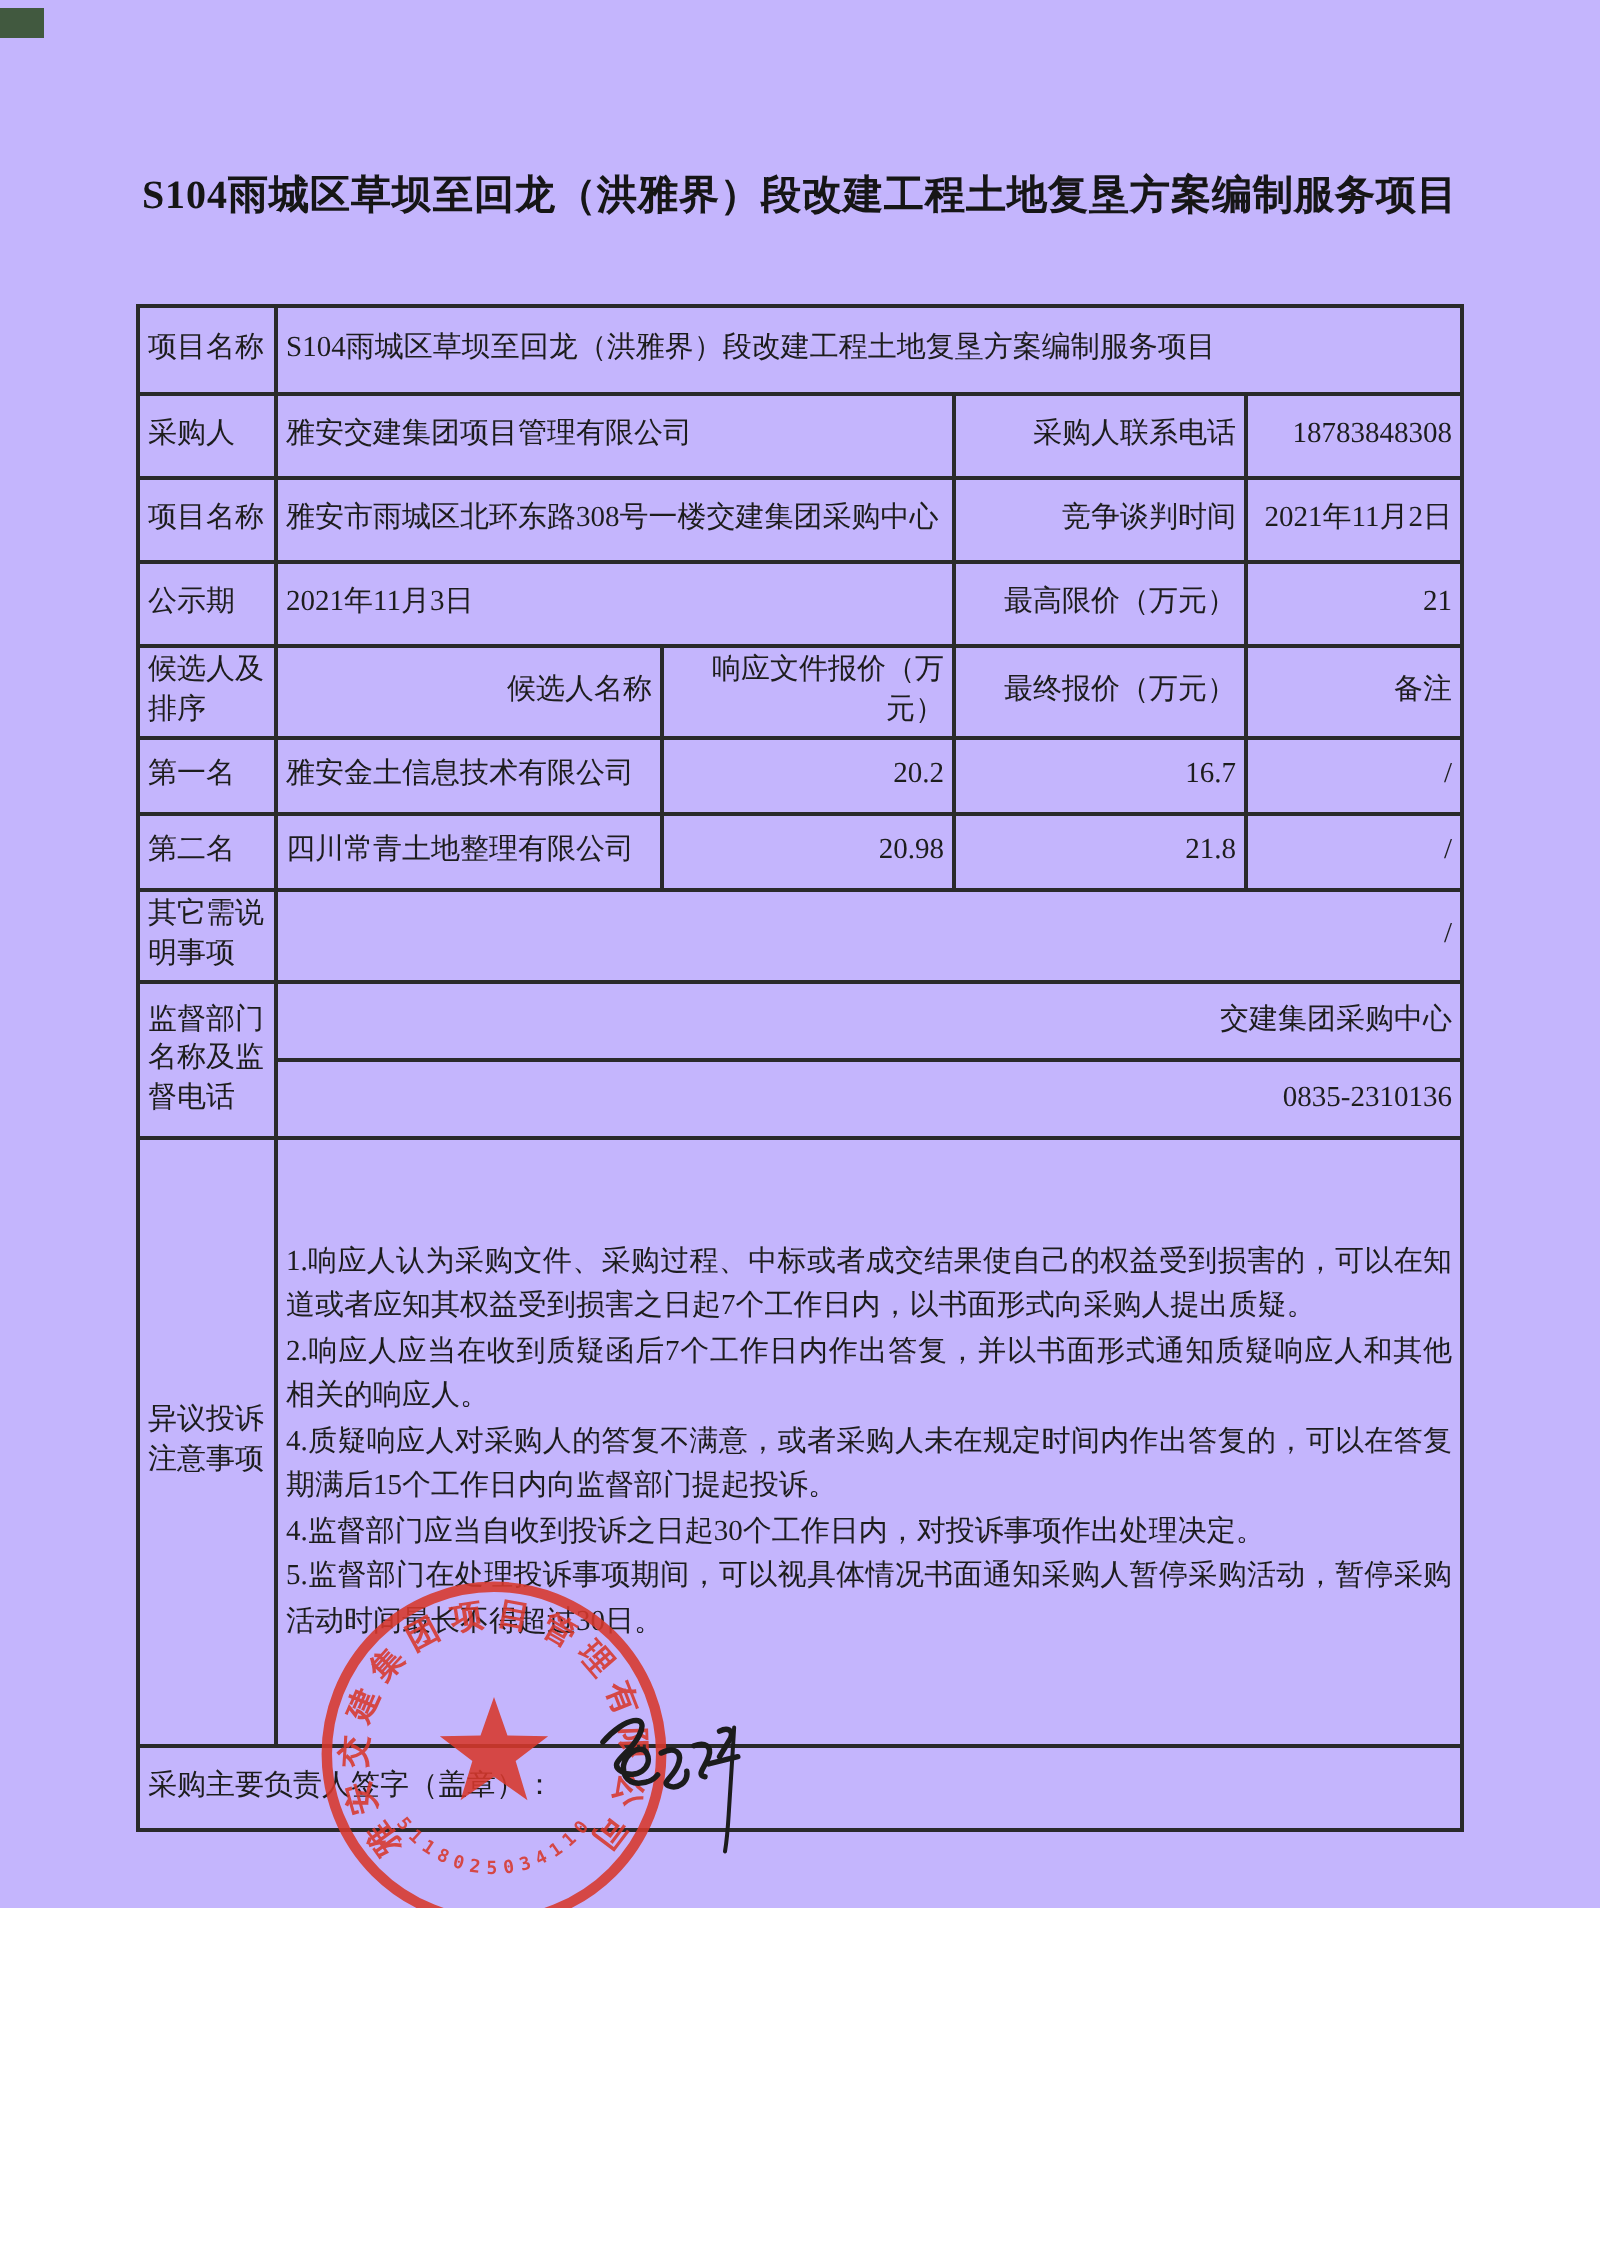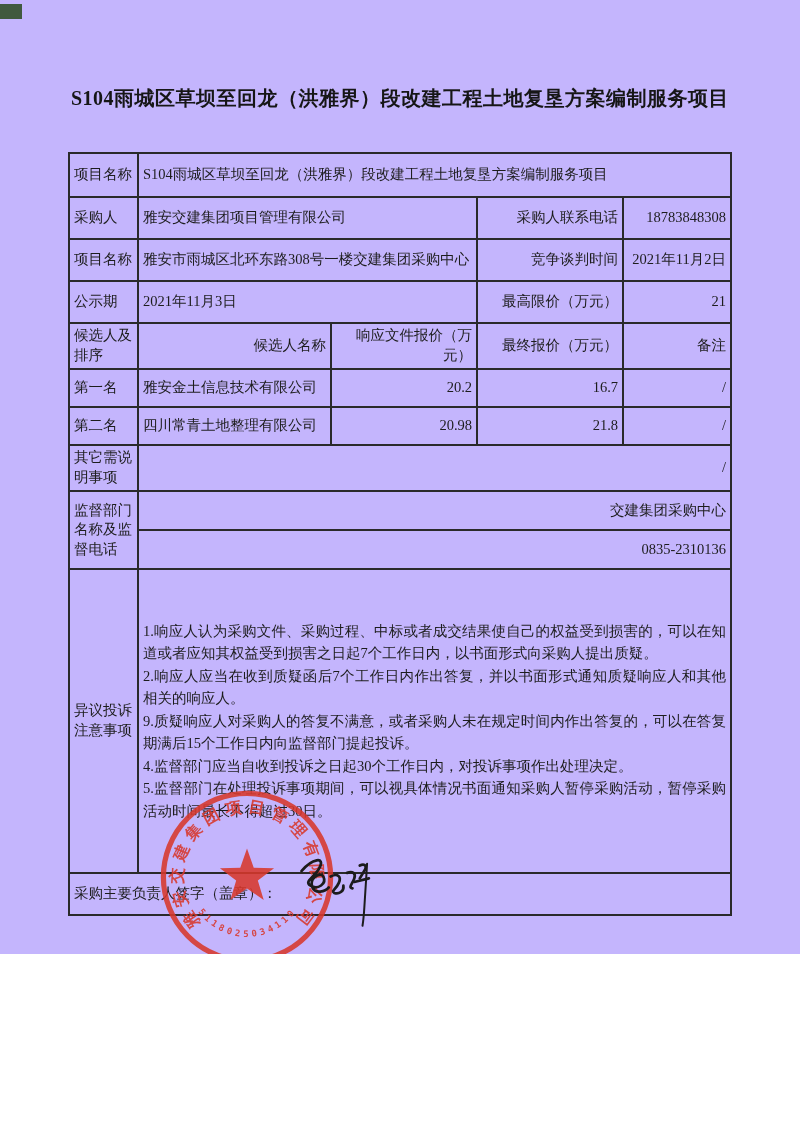--- a/index.html
+++ b/index.html
@@ -129,21 +129,21 @@
       <td class="ctr" colspan="4">交建集团采购中心</td>
     </tr>
     <tr class="r9b">
       <td class="ctr" colspan="4">0835-2310136</td>
     </tr>
     <tr class="r10">
       <td class="lbl">异议投诉注意事项</td>
       <td class="objection-cell" colspan="4">
         <p>1.响应人认为采购文件、采购过程、中标或者成交结果使自己的权益受到损害的，可以在知道或者应知其权益受到损害之日起7个工作日内，以书面形式向采购人提出质疑。</p>
         <p>2.响应人应当在收到质疑函后7个工作日内作出答复，并以书面形式通知质疑响应人和其他相关的响应人。</p>
-        <p>9.质疑响应人对采购人的答复不满意，或者采购人未在规定时间内作出答复的，可以在答复期满后15个工作日内向监督部门提起投诉。</p>
+        <p>4.质疑响应人对采购人的答复不满意，或者采购人未在规定时间内作出答复的，可以在答复期满后15个工作日内向监督部门提起投诉。</p>
         <p>4.监督部门应当自收到投诉之日起30个工作日内，对投诉事项作出处理决定。</p>
         <p>5.监督部门在处理投诉事项期间，可以视具体情况书面通知采购人暂停采购活动，暂停采购活动时间最长不得超过30日。</p>
       </td>
     </tr>
     <tr class="r11">
       <td class="lft" colspan="5">采购主要负责人签字（盖章）：</td>
     </tr>
   </tbody>
     </table>
 

